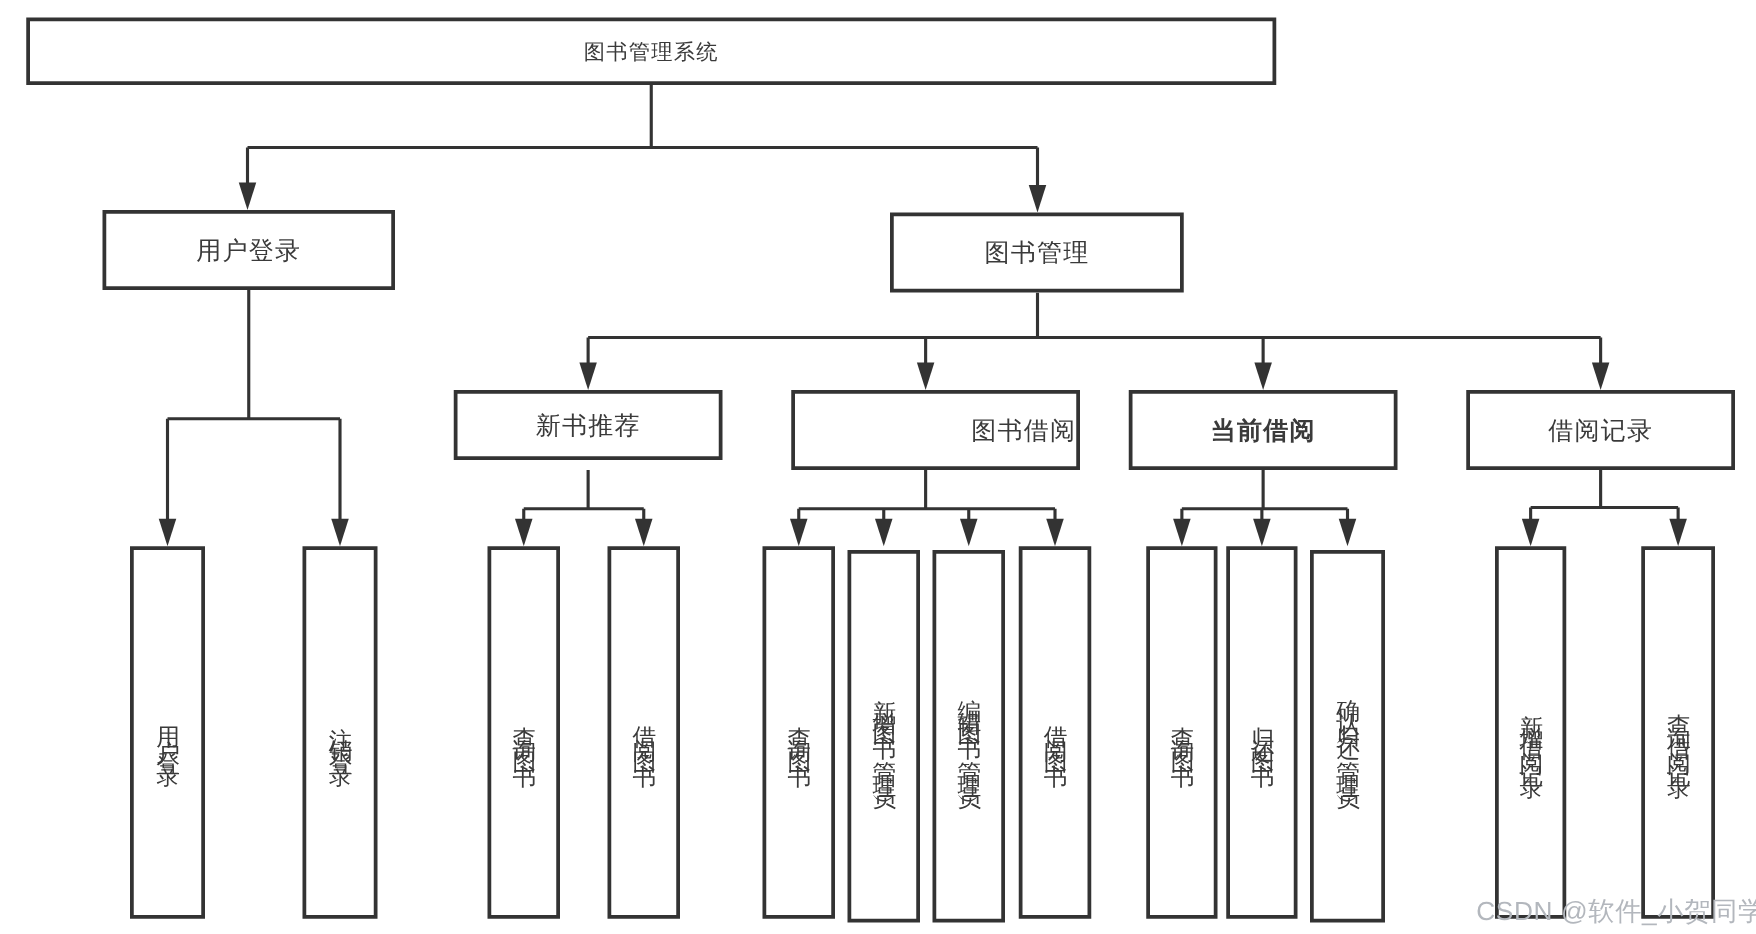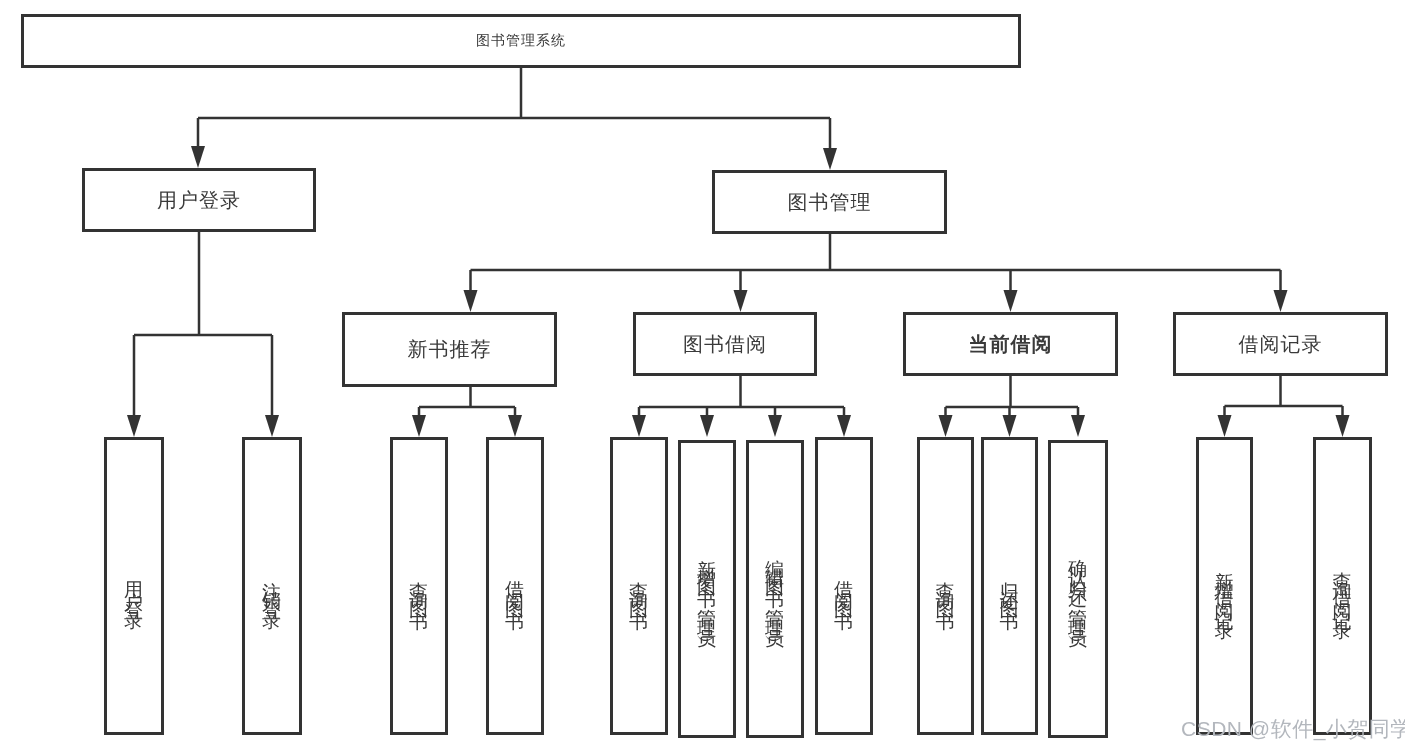--- a/index.html
+++ b/index.html
@@ -6,35 +6,35 @@
   .canvas{
     position:relative;width:1405px;height:747px;background:#ffffff;overflow:hidden;
     font-family:"Liberation Sans","DejaVu Sans",sans-serif;color:#3a3a3a;
   }
   svg.connectors{position:absolute;left:0;top:0;width:1405px;height:747px;z-index:1;}
   .box{
     position:absolute;box-sizing:border-box;border:3px solid #333333;background:#ffffff;
     display:flex;align-items:center;justify-content:center;z-index:2;
   }
   .hlabel{font-size:20px;letter-spacing:1px;white-space:nowrap;}
-  .root .hlabel{font-size:14px;}
+  .root .hlabel{font-size:17px;}
   .leaf span{
     writing-mode:vertical-rl;text-orientation:mixed;
     font-size:19px;letter-spacing:10px;line-height:1;white-space:nowrap;
   }
   .watermark{
     position:absolute;left:1181px;top:715px;z-index:5;
     font-size:21px;color:#b3b7bd;letter-spacing:0.5px;white-space:nowrap;
   }
   
   .root            {left:21px;  top:14px;  width:1000px;height:54px;}
   .n-user-login    {left:82px;  top:168px; width:234px; height:64px;}
   .n-book-mgmt     {left:712px; top:170px; width:235px; height:64px;align-items:center;}
-  .n-new-rec       {left:342px; top:312px; width:215px; height:75px;}
-  .n-book-borrow   {left:633px; top:312px; width:184px; height:64px;}
+  .n-new-rec       {left:363px; top:312px; width:215px; height:56px;}
+  .n-book-borrow   {left:633px; top:312px; width:231px; height:64px;justify-content:flex-end;}
   .n-cur-borrow    {left:903px; top:312px; width:215px; height:64px;font-weight:bold;}
   .n-borrow-rec    {left:1173px;top:312px; width:215px; height:64px;}
   .leaf            {top:437px;  width:58px; height:298px;}
   .lf-login        {left:104px;width:60px;}
   .lf-logout       {left:242px;width:60px;}
   .lf-rec-query    {left:390px;}
   .lf-rec-borrow   {left:486px;}
   .lf-bb-query     {left:610px;}
   .lf-bb-add       {left:678px;top:440px;}
   .lf-bb-edit      {left:746px;top:440px;}

